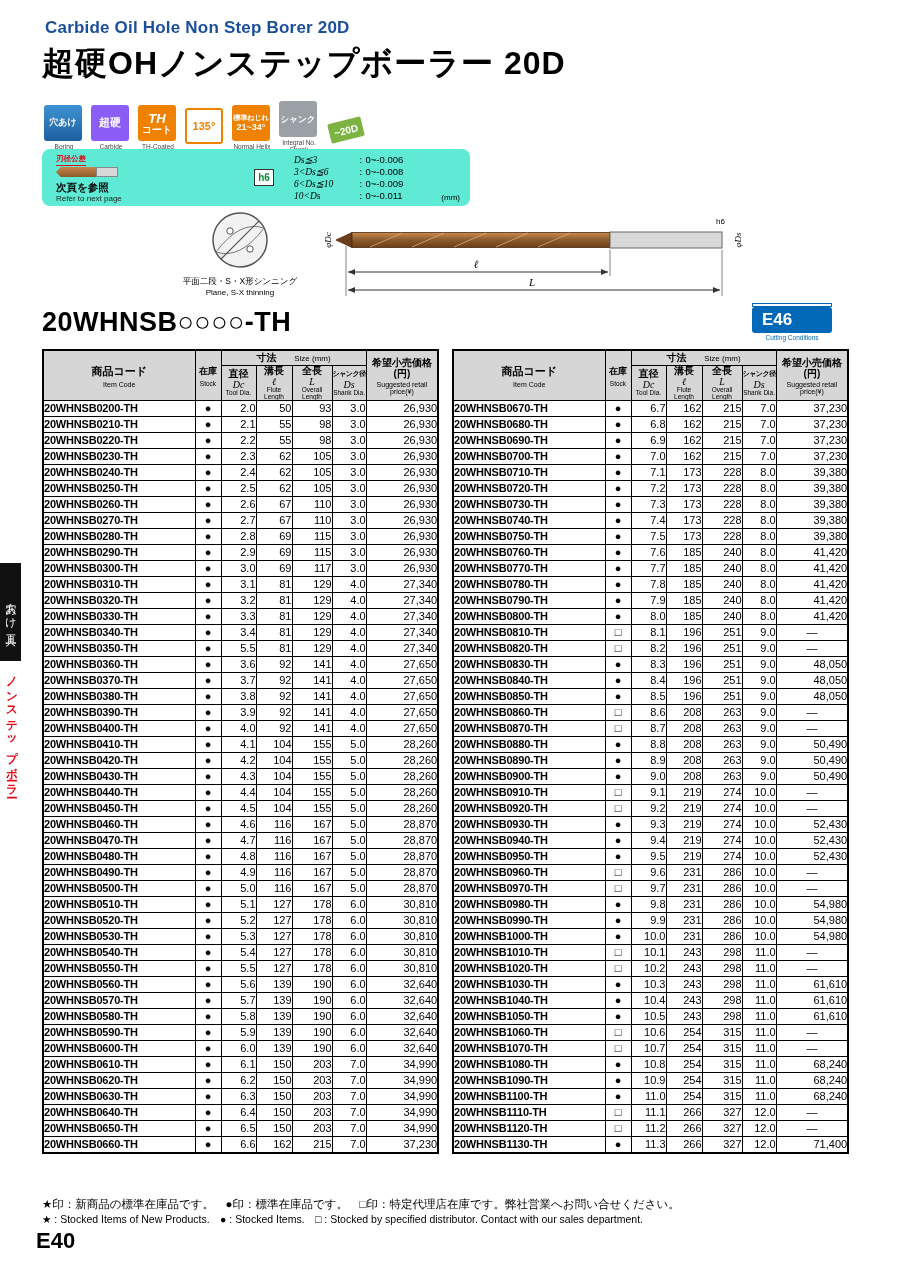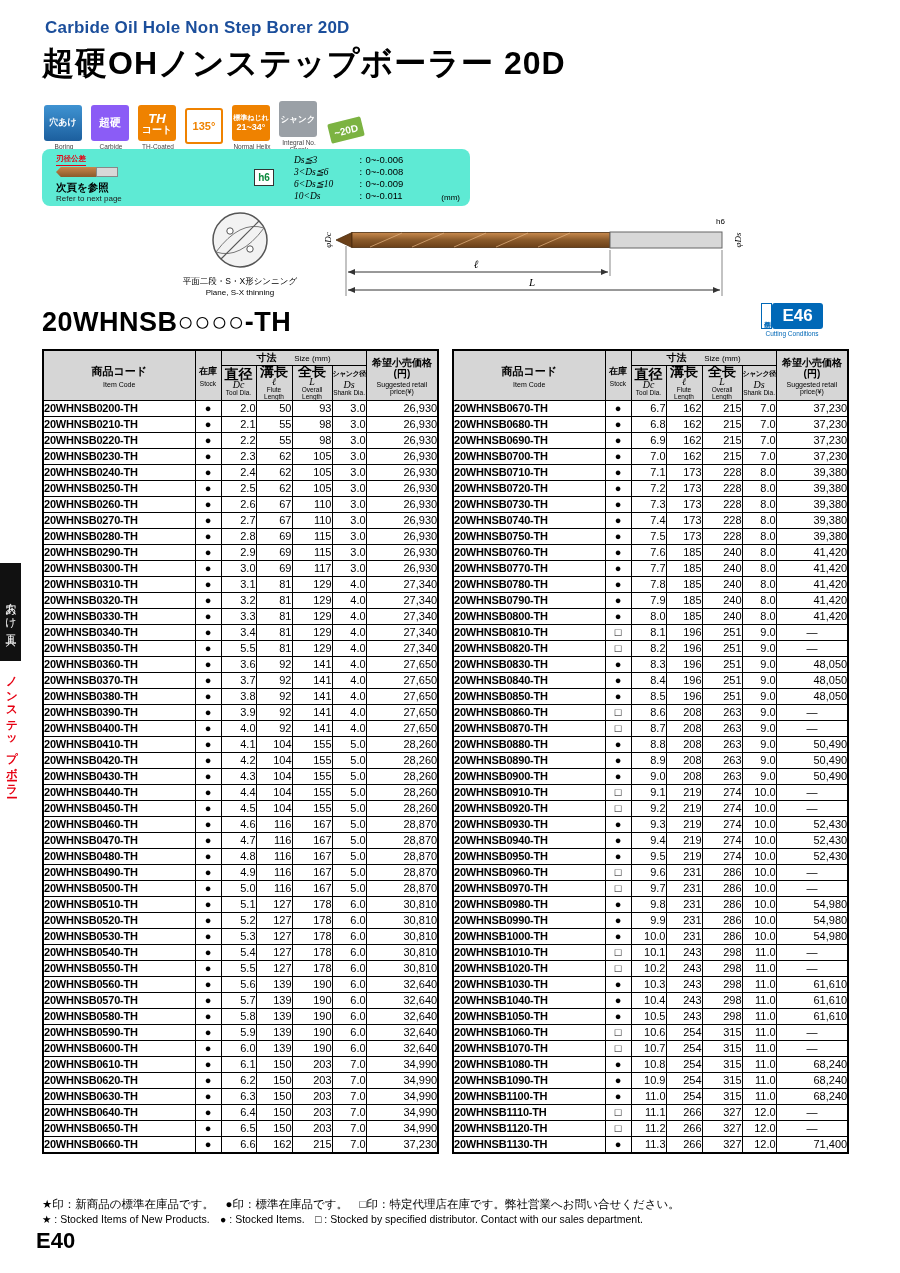--- a/index.html
+++ b/index.html
@@ -45,41 +45,41 @@
   .tl-val {}
   .tol-unit { position:absolute; right:10px; bottom:4px; font-size:8px; }
 
   
   .diagram { position:absolute; left:120px; top:210px; width:740px; height:96px; }
   .dim-sym { font-family:"Liberation Serif",serif; font-style:italic; }
 
   
   .product-code { position:absolute; left:42px; top:307px; font-size:27px; font-weight:bold; letter-spacing:.5px; }
   .e46-wrap { position:absolute; left:752px; top:303px; width:80px; text-align:center; cursor:pointer; }
-  .e46-row { display:flex; align-items:stretch; justify-content:center; }
+  .e46-row { display:flex; align-items:stretch; justify-content:center;flex-direction:column; }
   .e46-tab { writing-mode:vertical-rl; font-size:6.5px; color:#0068b7; background:#fff; border:1px solid #0068b7; padding:1px 0; }
   .e46-box { background:#0068b7; color:#fff; font-weight:bold; font-size:17px; padding:3px 10px; border-radius:3px; display:flex; align-items:center; }
   .e46-caption { font-size:6.5px; color:#0068b7; margin-top:1px; }
 
   
   .spec-table { position:absolute; top:349px; border-collapse:collapse; table-layout:fixed; background:#fff; border:2px solid #000; }
   #table-left  { left:42px; }
   #table-right { left:452px; }
   .spec-table th, .spec-table td { border:1px solid #000; white-space:nowrap; overflow:hidden; }
   .spec-table thead th { background:#d6d6d6; text-align:center; vertical-align:middle; font-weight:normal; }
   .hr1 th { height:15px; }
   .hr2 th { height:35px; }
   .th-ja { font-size:11px; font-weight:bold; }
   .th-en { font-size:7px; margin-top:2px; }
   .hc-stock .th-ja { font-size:9px; }
   .hc-stock .th-en { font-size:6.5px; }
   .hc-size { font-size:10px; }
   .size-ja { font-weight:bold; font-size:10px; }
   .size-en { font-size:8px; margin-left:15px; }
-  .sub-ja { font-size:14px; font-weight:bold; line-height:10px; }
+  .sub-ja { font-size:10px; font-weight:bold; line-height:10px; }
   .sub-ja.tight { font-size:7px; letter-spacing:-.5px; }
   .sub-sym { font-size:10px; line-height:11px; font-family:"Liberation Serif",serif; font-style:italic; }
   .sub-en { font-size:6.5px; line-height:6.5px; white-space:normal; }
   .hc-price .price-ja { font-size:10px; font-weight:bold; line-height:11px; white-space:normal; }
   .hc-price .th-en { white-space:normal; line-height:7px; }
   .spec-table tbody td { height:15.8px; font-size:11px; line-height:15px; padding:0; }
   td.c-code  { text-align:left; padding-left:3px; font-weight:bold; font-size:11.5px; letter-spacing:-.2px; }
   td.c-stock { text-align:center; font-size:10px; }
   td.c-num   { text-align:right; padding-right:4px; }
   td.c-price { text-align:right; padding-right:4px; }

